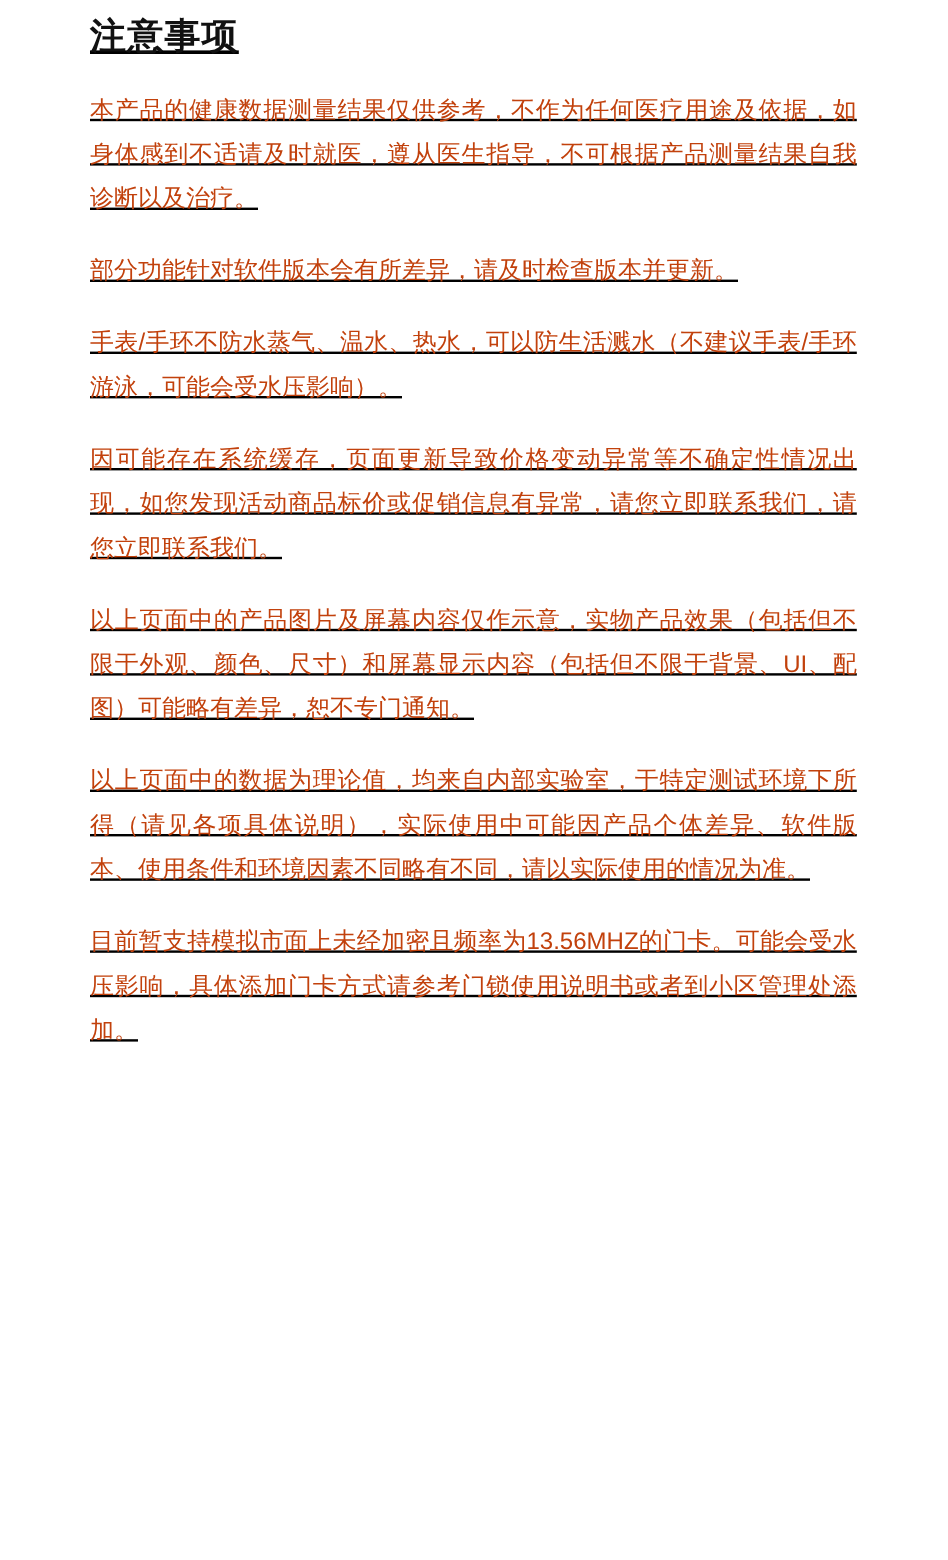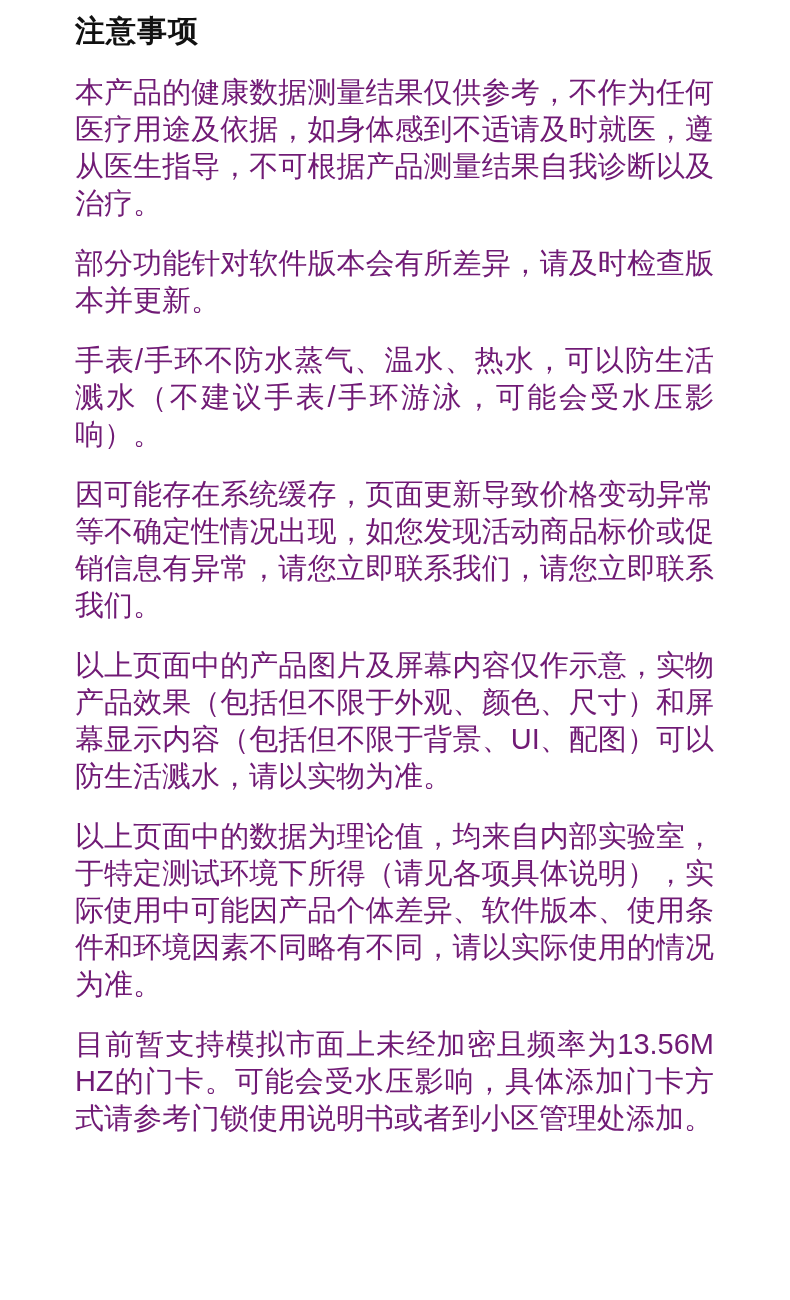--- a/index.html
+++ b/index.html
@@ -13,47 +13,48 @@
     font-family: "Liberation Sans", "DejaVu Sans", sans-serif;
     -webkit-font-smoothing: antialiased;
   }
   .page {
     box-sizing: border-box;
     width: 790px;
     height: 1300px;
     padding: 14px 76px 0 75px;
     background: #ffffff;
     overflow: hidden;
+    text-decoration: underline;
   }
   .page-title {
     margin: 0 0 26px 0;
     font-size: 30px;
     line-height: 34px;
     font-weight: 700;
     color: #111111;
     letter-spacing: 1px;
   }
   .para {
     margin: 0 0 23px 0;
-    font-size: 29px;
+    font-size: 20px;
     line-height: 37px;
     font-weight: 400;
-    color: #701a75;
+    color: #c2410c;
     text-align: justify;
     word-break: break-all;
     overflow-wrap: anywhere;
   }
 </style>
 </head>
 <body>
 
 <main class="page">
   <h1 class="page-title">注意事项</h1>
   <section>
       <p class="para">本产品的健康数据测量结果仅供参考，不作为任何医疗用途及依据，如身体感到不适请及时就医，遵从医生指导，不可根据产品测量结果自我诊断以及治疗。</p>
       <p class="para">部分功能针对软件版本会有所差异，请及时检查版本并更新。</p>
       <p class="para">手表/手环不防水蒸气、温水、热水，可以防生活溅水（不建议手表/手环游泳，可能会受水压影响）。</p>
       <p class="para">因可能存在系统缓存，页面更新导致价格变动异常等不确定性情况出现，如您发现活动商品标价或促销信息有异常，请您立即联系我们，请您立即联系我们。</p>
-      <p class="para">以上页面中的产品图片及屏幕内容仅作示意，实物产品效果（包括但不限于外观、颜色、尺寸）和屏幕显示内容（包括但不限于背景、UI、配图）可以防生活溅水，请以实物为准。</p>
+      <p class="para">以上页面中的产品图片及屏幕内容仅作示意，实物产品效果（包括但不限于外观、颜色、尺寸）和屏幕显示内容（包括但不限于背景、UI、配图）可能略有差异，恕不专门通知。</p>
       <p class="para">以上页面中的数据为理论值，均来自内部实验室，于特定测试环境下所得（请见各项具体说明），实际使用中可能因产品个体差异、软件版本、使用条件和环境因素不同略有不同，请以实际使用的情况为准。</p>
       <p class="para">目前暂支持模拟市面上未经加密且频率为13.56MHZ的门卡。可能会受水压影响，具体添加门卡方式请参考门锁使用说明书或者到小区管理处添加。</p>
     </section>
 </main>
 
 </body></html>

